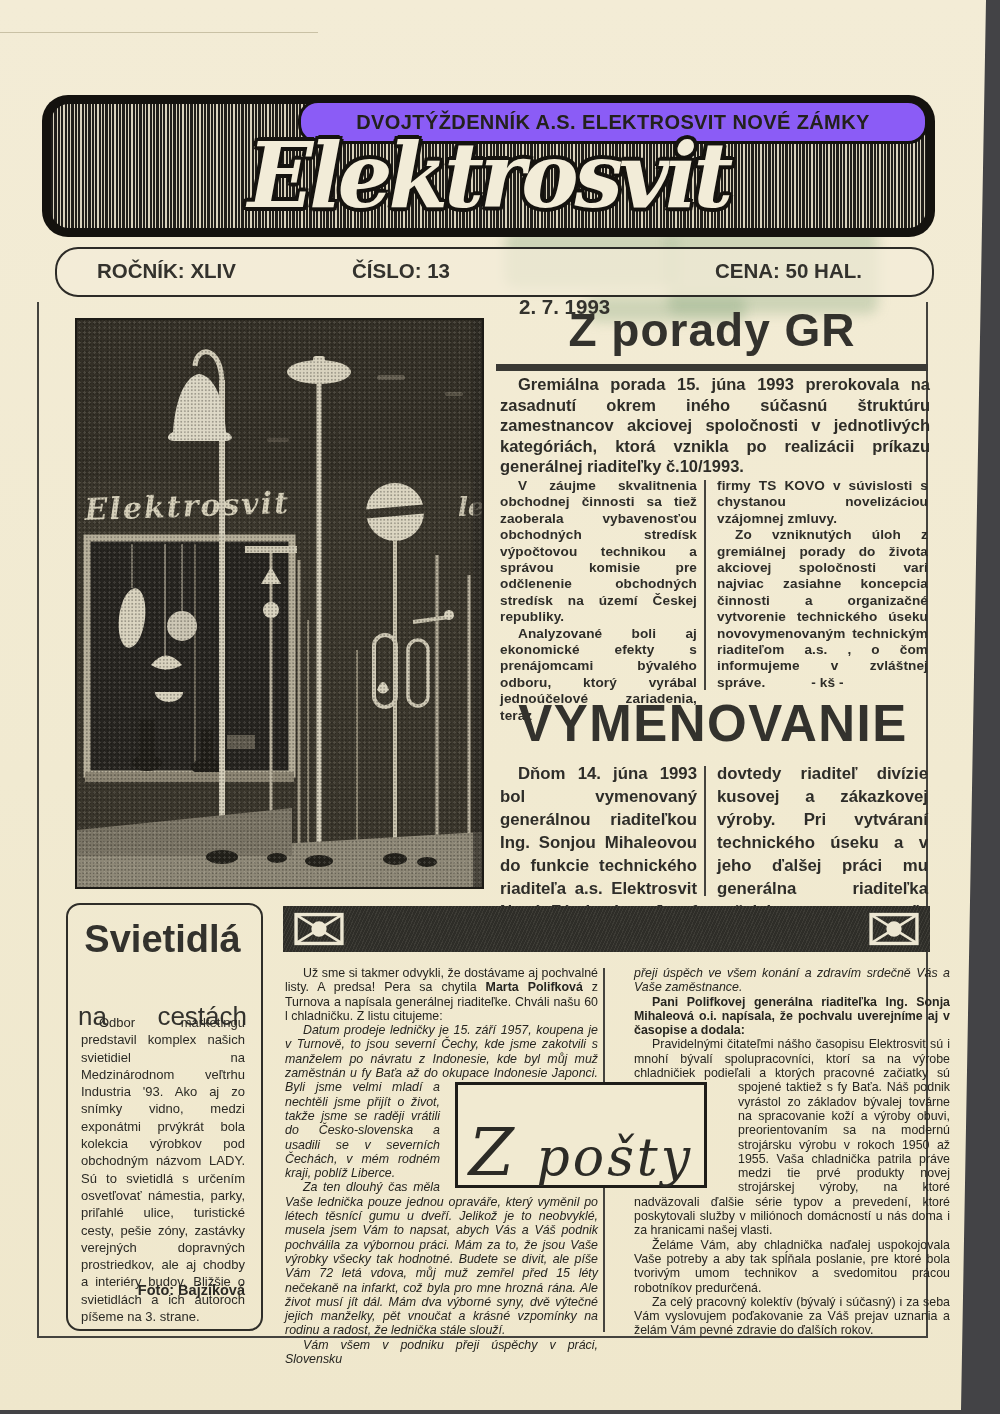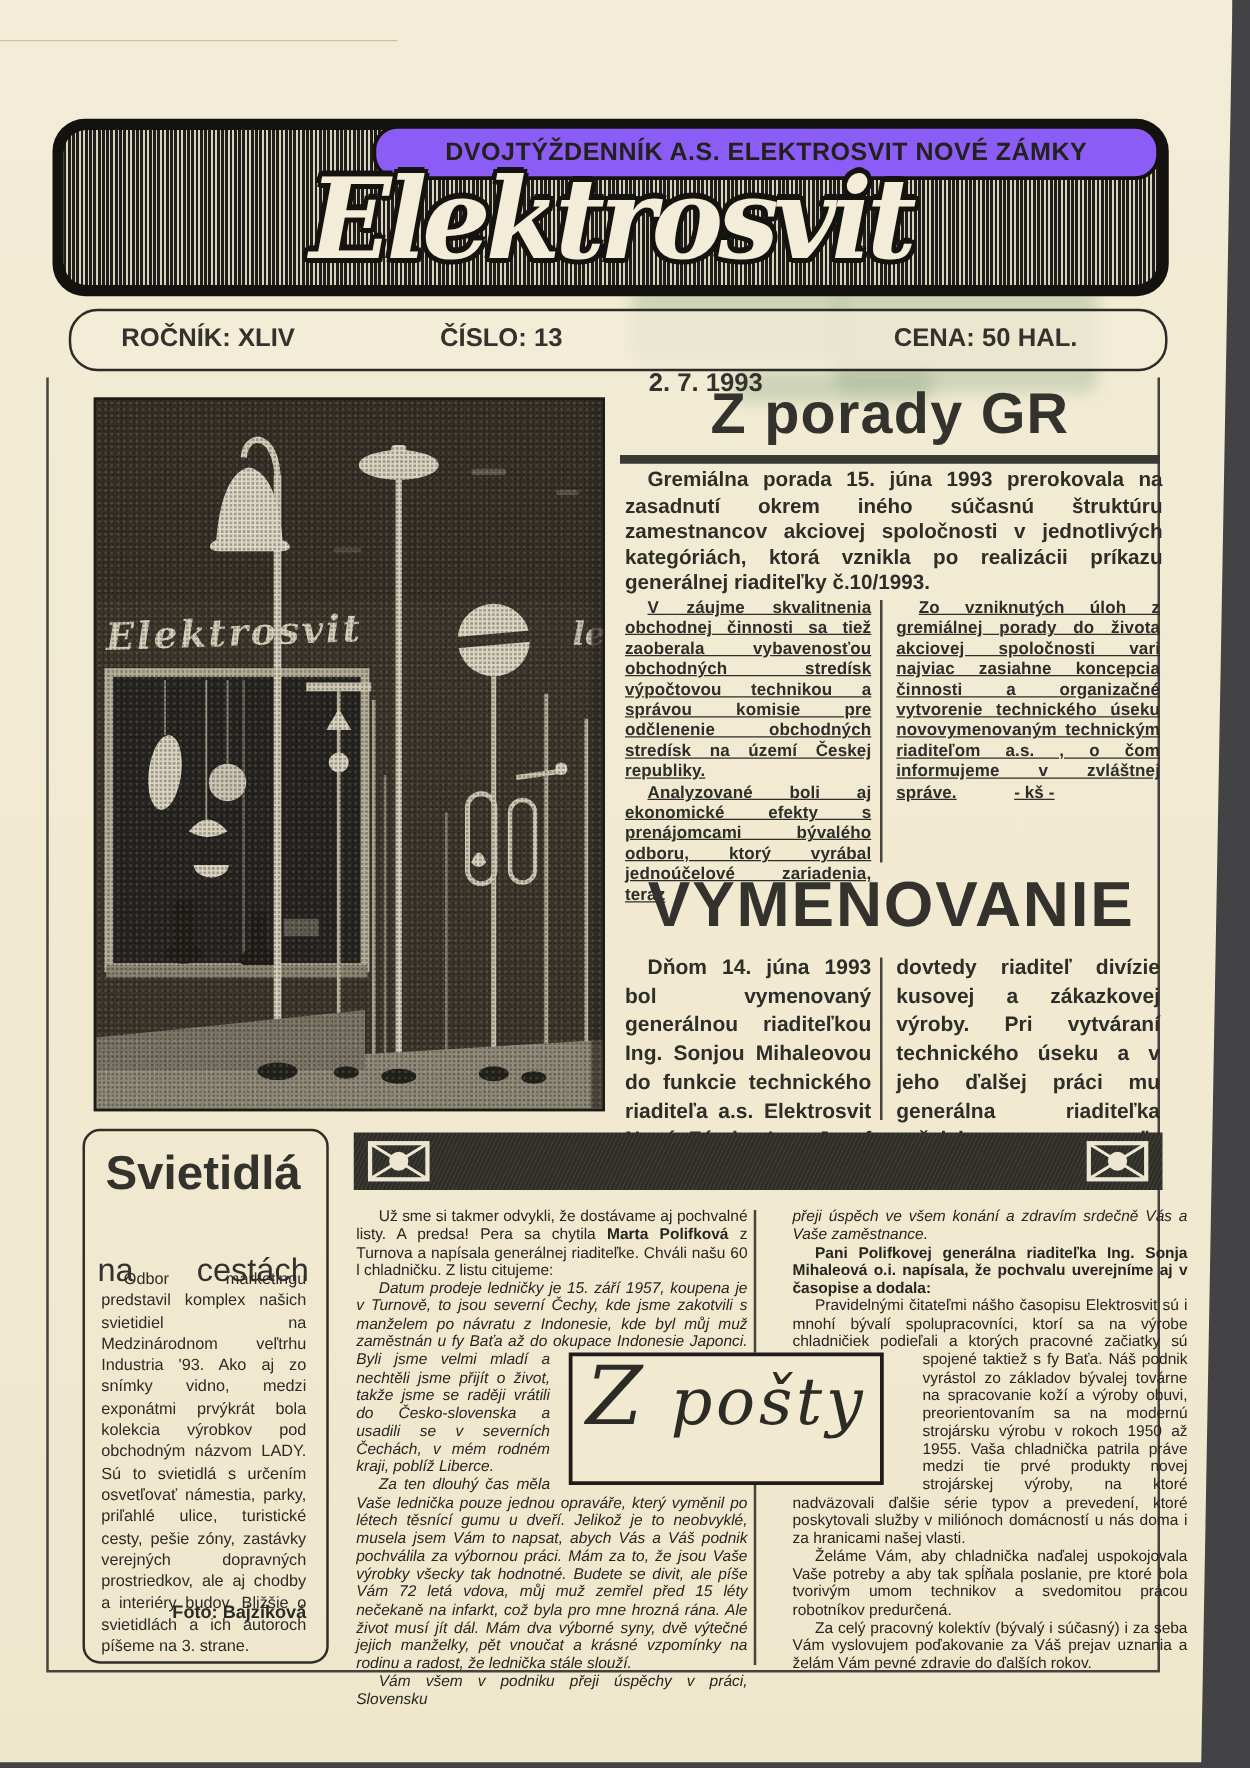--- a/index.html
+++ b/index.html
@@ -61,21 +61,21 @@
     background-size:5px 5px,3.5px 3.5px;background-position:0 0,1px 2px;
   }
   
   .zp-title{
     left:496px;top:306px;width:432px;height:58px;text-align:center;
     font-weight:bold;font-size:46px;letter-spacing:1px;color:#33322d;
     border-bottom:7px solid #3a3934;line-height:1.05;
   }
   .lead{left:500px;top:374px;width:430px;font-weight:bold;font-size:16.5px;line-height:20.5px;
         text-align:justify;color:#2e2d28;}
-  .zp-col{font-weight:bold;font-size:13.6px;line-height:16.4px;text-align:justify;color:#2e2d29;letter-spacing:.1px;text-decoration:underline;}
+  .zp-col{font-weight:bold;font-size:13.6px;line-height:16.4px;text-align:justify;color:#2e2d29;letter-spacing:.1px;}
   .vy-title{left:496px;top:698px;width:434px;text-align:center;font-weight:bold;
             font-size:51px;letter-spacing:1.5px;color:#33322d;line-height:1;}
   .vy-col{font-weight:bold;font-size:16.8px;line-height:23px;text-align:justify;color:#2e2d29;}
   .ind{text-indent:18px;}
   .signoff{margin-left:46px;}
   .divider{width:1.6px;background:#45443f;}
   
   .sv-box{left:66px;top:903px;width:193px;height:424px;border:2.3px solid #2f2e29;border-radius:14px;}
   .sv-t1{left:66px;top:918px;width:193px;text-align:center;font-weight:bold;font-size:38px;color:#33322d;}
   .sv-t2{left:78px;top:1002px;width:169px;font-size:26px;color:#33322d;
@@ -91,21 +91,21 @@
     display:flex;align-items:center;justify-content:space-between;padding:0 10px;box-sizing:border-box;
   }
   .tn-title{color:#ece6d2;font-weight:bold;font-size:30px;letter-spacing:3px;word-spacing:10px;white-space:nowrap;}
   .tn-col{font-size:12.4px;line-height:14.3px;text-align:justify;color:#262520;}
   .tn-col .it{font-style:italic;}
   .tn-col .bd{font-weight:bold;}
   .hole-r{float:right;width:150px;height:100px;margin:2px 0 4px 8px;}
   .hole-l{float:left;width:96px;height:98px;margin:2px 8px 4px 0;}
   .zposty-box{
     left:455px;top:1082px;width:246px;height:100px;background:#f1ead1;
-    border:3.5px solid #1e1d19;display:flex;align-items:flex-start;justify-content:center;
+    border:3.5px solid #1e1d19;display:flex;align-items:flex-end;justify-content:center;
   }
   .zposty-label{
     font-family:"DejaVu Serif",serif;font-style:italic;font-size:52px;color:#2c2b26;
     letter-spacing:3px;line-height:1;
   }
   .zposty-label::first-letter{font-size:1.25em;}
 </style>
 </head>
 <body>
 
@@ -216,20 +216,21 @@
 
   <div class="abs zp-title">Z porady GR</div>
   <p class="abs lead ind">Gremiálna porada 15. júna 1993 prerokovala na zasadnutí okrem iného súčasnú štruktúru zamestnancov akciovej spoločnosti v jednotlivých kategóriách, ktorá vznikla po realizácii príkazu generálnej riaditeľky č.10/1993.</p>
 
   <div class="abs zp-col" style="left:500px;top:478px;width:197px;">
     <p class="ind">V záujme skvalitnenia obchodnej činnosti sa tiež zaoberala vybavenosťou obchodných stredísk výpočtovou technikou a správou komisie pre odčlenenie obchodných stredísk na území Českej republiky.</p>
     <p class="ind">Analyzované boli aj ekonomické efekty s prenájomcami bývalého odboru, ktorý vyrábal jednoúčelové zariadenia, teraz</p>
   </div>
   <div class="abs divider" style="left:704px;top:480px;height:210px;"></div>
   <div class="abs zp-col" style="left:717px;top:478px;width:211px;">
+    <p>firmy TS KOVO v súvislosti s chystanou novelizáciou vzájomnej zmluvy.</p>
     <p class="ind"><span>Zo vzniknutých úloh z gremiálnej porady do života akciovej spoločnosti vari najviac zasiahne koncepcia činnosti a organizačné vytvorenie technického úseku novovymenovaným technickým riaditeľom a.s. , o čom informujeme v zvláštnej správe.</span><span class="signoff">- kš -</span></p>
   </div>
 
   <div class="abs vy-title">VYMENOVANIE</div>
   <p class="abs vy-col ind" style="left:500px;top:762px;width:197px;">Dňom 14. júna 1993 bol vymenovaný generálnou riaditeľkou Ing. Sonjou Mihaleovou do funkcie technického riaditeľa a.s. Elektrosvit Nové Zámky Ing. Jozef Blaškovič -</p>
   <div class="abs divider" style="left:704px;top:766px;height:130px;"></div>
   <p class="abs vy-col" style="left:717px;top:762px;width:211px;"><span>dovtedy riaditeľ divízie kusovej a zákazkovej výroby. Pri vytváraní technického úseku a v jeho ďalšej práci mu generálna riaditeľka zaželala veľa úspechov.</span><span class="signoff" style="margin-left:58px;">- kš -</span></p>
 
   <div class="abs sv-box"></div>
   <div class="abs sv-t1">Svietidlá</div>

